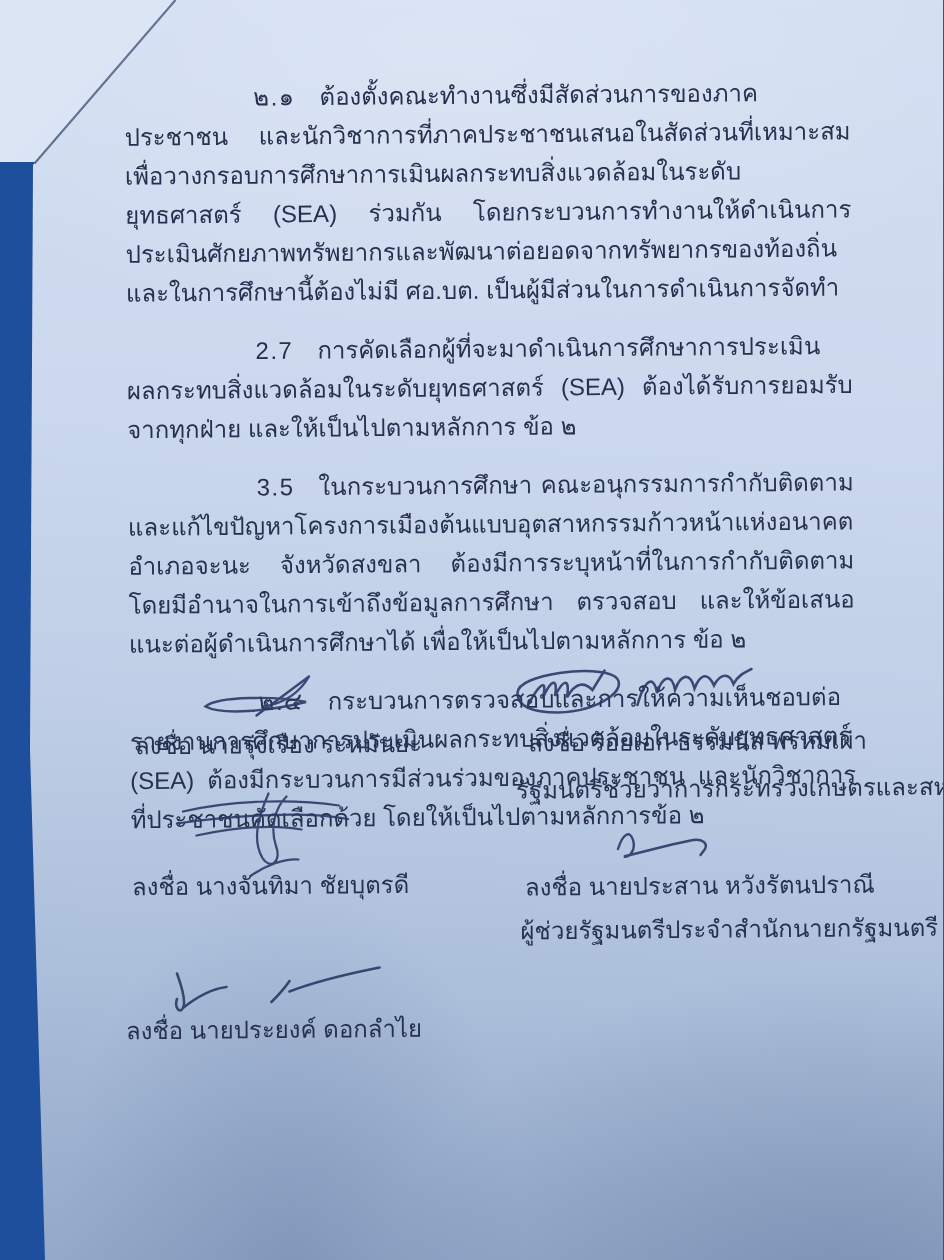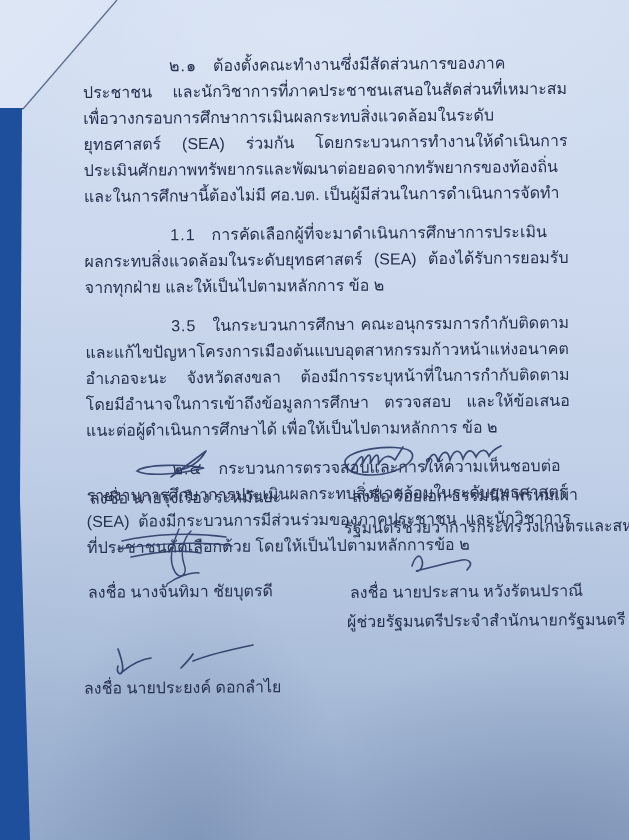--- a/index.html
+++ b/index.html
@@ -68,21 +68,21 @@
 <div class="stage">
 
   <div class="tarp"></div>
 
   <div class="under-paper"></div>
 
   <div class="paper"></div>
 
   <div class="content">
     <p><span class="pnum">๒.๑</span><span>ต้องตั้งคณะทำงานซึ่งมีสัดส่วนการของภาคประชาชน และนักวิชาการที่ภาคประชาชนเสนอในสัดส่วนที่เหมาะสม เพื่อวางกรอบการศึกษาการเมินผลกระทบสิ่งแวดล้อมในระดับยุทธศาสตร์ (SEA) ร่วมกัน โดยกระบวนการทำงานให้ดำเนินการประเมินศักยภาพทรัพยากรและพัฒนาต่อยอดจากทรัพยากรของท้องถิ่น และในการศึกษานี้ต้องไม่มี ศอ.บต. เป็นผู้มีส่วนในการดำเนินการจัดทำ</span></p>
-    <p><span class="pnum">1.1</span><span>การคัดเลือกผู้ที่จะมาดำเนินการศึกษาการประเมินผลกระทบสิ่งแวดล้อมในระดับยุทธศาสตร์ (SEA) ต้องได้รับการยอมรับจากทุกฝ่าย และให้เป็นไปตามหลักการ ข้อ ๒</span></p>
+    <p><span class="pnum">2.7</span><span>การคัดเลือกผู้ที่จะมาดำเนินการศึกษาการประเมินผลกระทบสิ่งแวดล้อมในระดับยุทธศาสตร์ (SEA) ต้องได้รับการยอมรับจากทุกฝ่าย และให้เป็นไปตามหลักการ ข้อ ๒</span></p>
     <p><span class="pnum">3.5</span><span>ในกระบวนการศึกษา คณะอนุกรรมการกำกับติดตามและแก้ไขปัญหาโครงการเมืองต้นแบบอุตสาหกรรมก้าวหน้าแห่งอนาคต อำเภอจะนะ จังหวัดสงขลา ต้องมีการระบุหน้าที่ในการกำกับติดตาม โดยมีอำนาจในการเข้าถึงข้อมูลการศึกษา ตรวจสอบ และให้ข้อเสนอแนะต่อผู้ดำเนินการศึกษาได้ เพื่อให้เป็นไปตามหลักการ ข้อ ๒</span></p>
     <p><span class="pnum">๒.๔</span><span>กระบวนการตรวจสอบและการให้ความเห็นชอบต่อรายงานการศึกษาการประเมินผลกระทบสิ่งแวดล้อมในระดับยุทธศาสตร์ (SEA) ต้องมีกระบวนการมีส่วนร่วมของภาคประชาชน และนักวิชาการที่ประชาชนคัดเลือกด้วย โดยให้เป็นไปตามหลักการข้อ ๒</span></p>
   </div>
 
   <div class="sig-label" style="left:90px;top:486px;">ลงชื่อ  นายรุ่งเรือง  ระหมันยะ</div>
 
   <div class="sig-label" style="left:352px;top:484px;">ลงชื่อ  ร้อยเอก ธรรมนัส  พรหมเผ่า</div>
   <div class="sig-title" style="left:344px;top:515px;">รัฐมนตรีช่วยว่าการกระทรวงเกษตรและสหกรณ์</div>
 
   <div class="sig-label" style="left:88px;top:580px;">ลงชื่อ  นางจันทิมา  ชัยบุตรดี</div>

